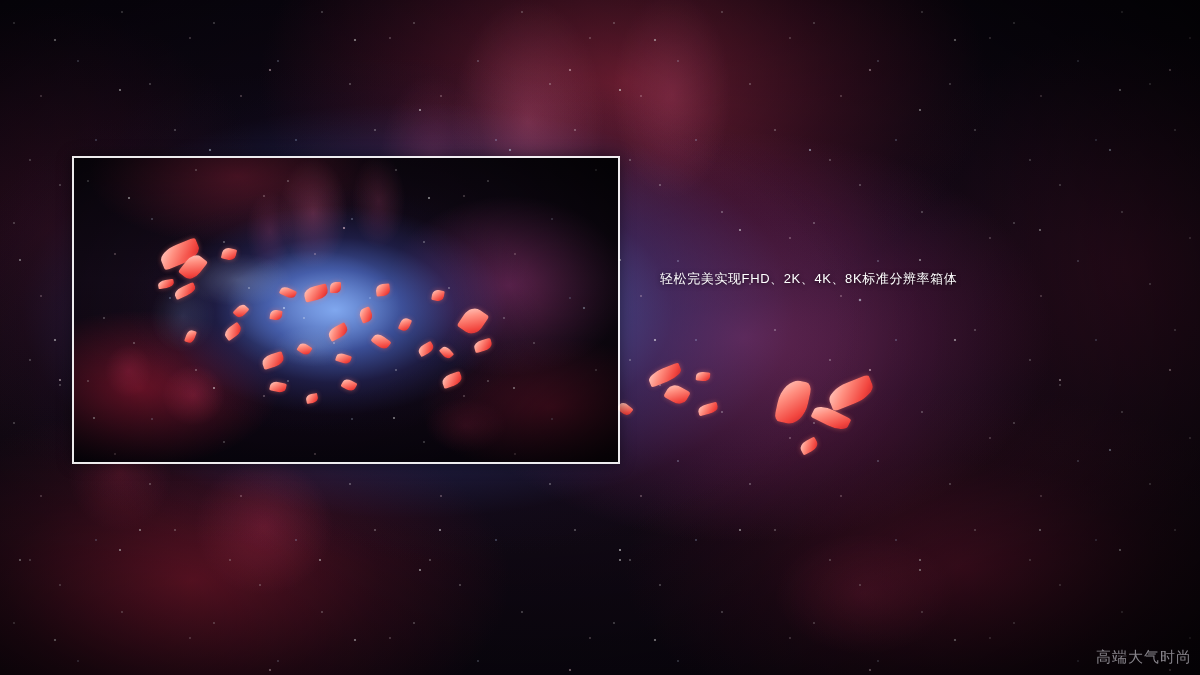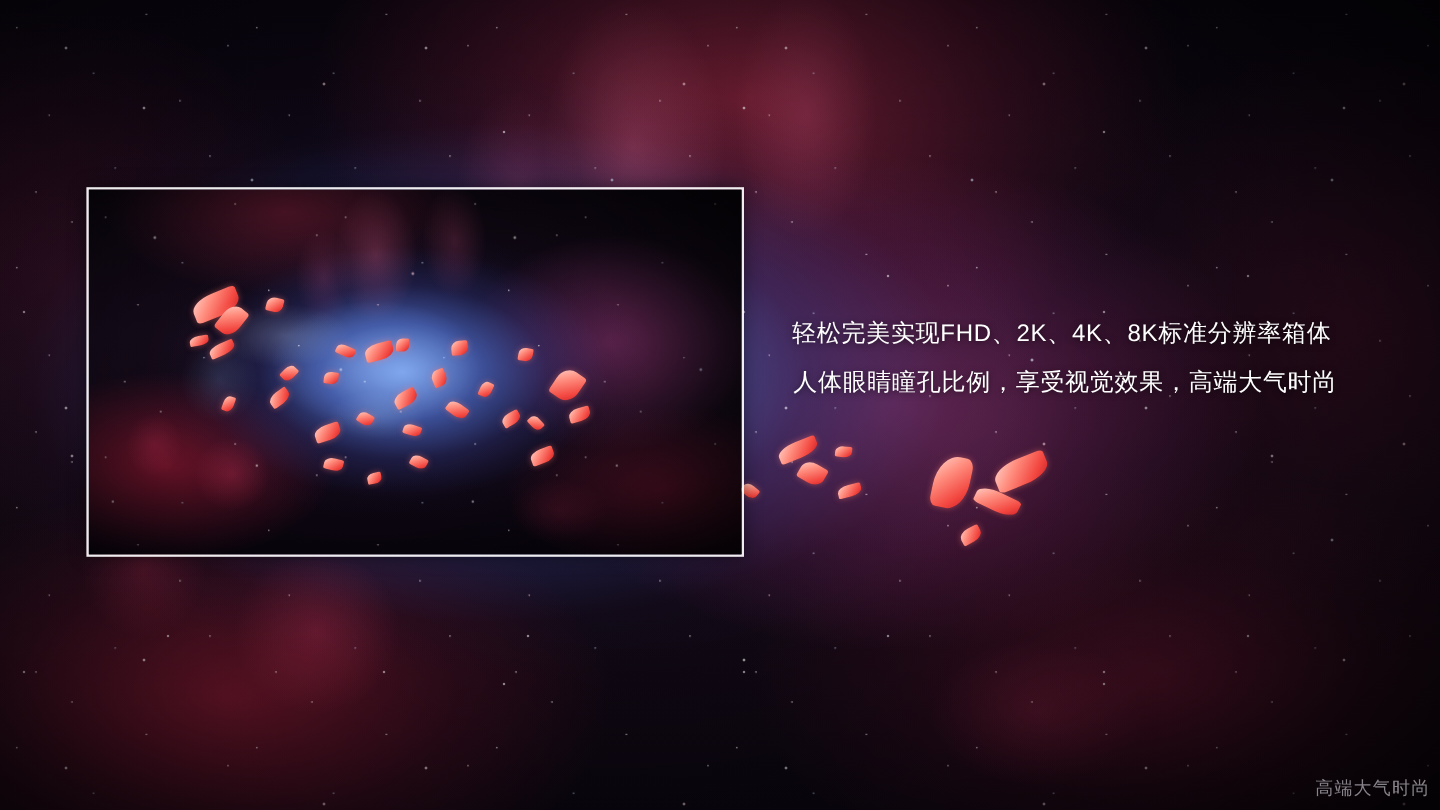--- a/index.html
+++ b/index.html
@@ -114,21 +114,21 @@
   .title {
     position:absolute; left:179px; top:103px;
     font-size:31px; color:#ffffff; letter-spacing:1px;
     white-space:pre; text-shadow:0 1px 6px rgba(0,0,0,0.55);
   }
   .body-copy {
     position:absolute; left:660px; top:258px;
     width:500px;
   }
   .body-line {
-    font-size:20px; line-height:41px; color:#ffffff;
+    font-size:13px; line-height:41px; color:#ffffff;
     letter-spacing:0.6px; white-space:nowrap;
     text-shadow:0 1px 5px rgba(0,0,0,0.6);
   }
   .body-line.indent { padding-left:1px; }
 
   .watermark {
     position:absolute; right:8px; bottom:8px;
     font-size:15px; color:rgba(170,168,175,0.78);
     letter-spacing:1px;
   }
@@ -221,18 +221,17 @@
         <div class="petal" style="left:196px;top:224px;width:16px;height:10px;transform:rotate(14deg);"></div>
         <div class="petal" style="left:232px;top:236px;width:12px;height:9px;transform:rotate(-12deg);"></div>
         <div class="petal" style="left:268px;top:222px;width:14px;height:10px;transform:rotate(28deg);"></div>
       </div>
     </div>
   </div>
 
 
   <div class="body-copy">
     <div class="body-line">轻松完美实现FHD、2K、4K、8K标准分辨率箱体</div>
-    <div class="body-line indent">人体眼睛瞳孔比例，享受视觉效果，高端大气时尚</div>
   </div>
 
   <div class="watermark">高端大气时尚</div>
 
 </div>
 
 </body></html>

